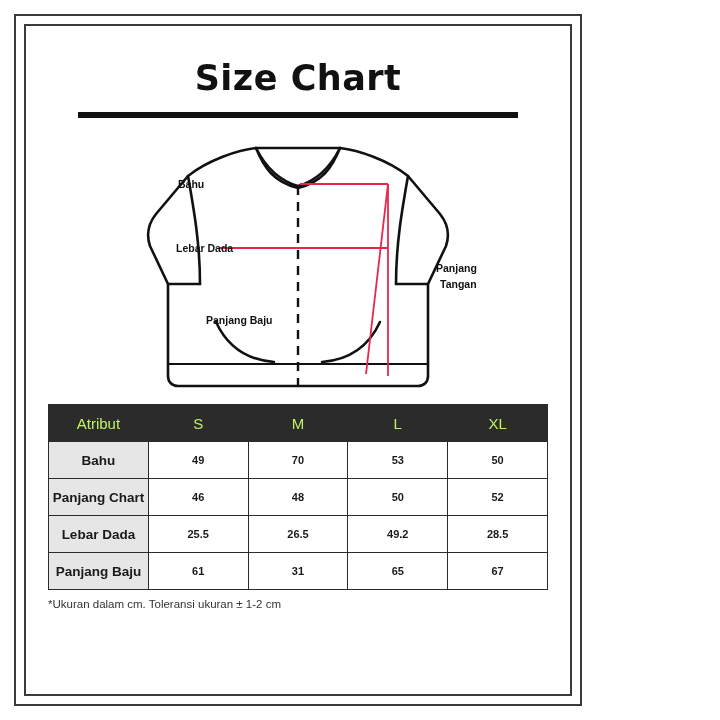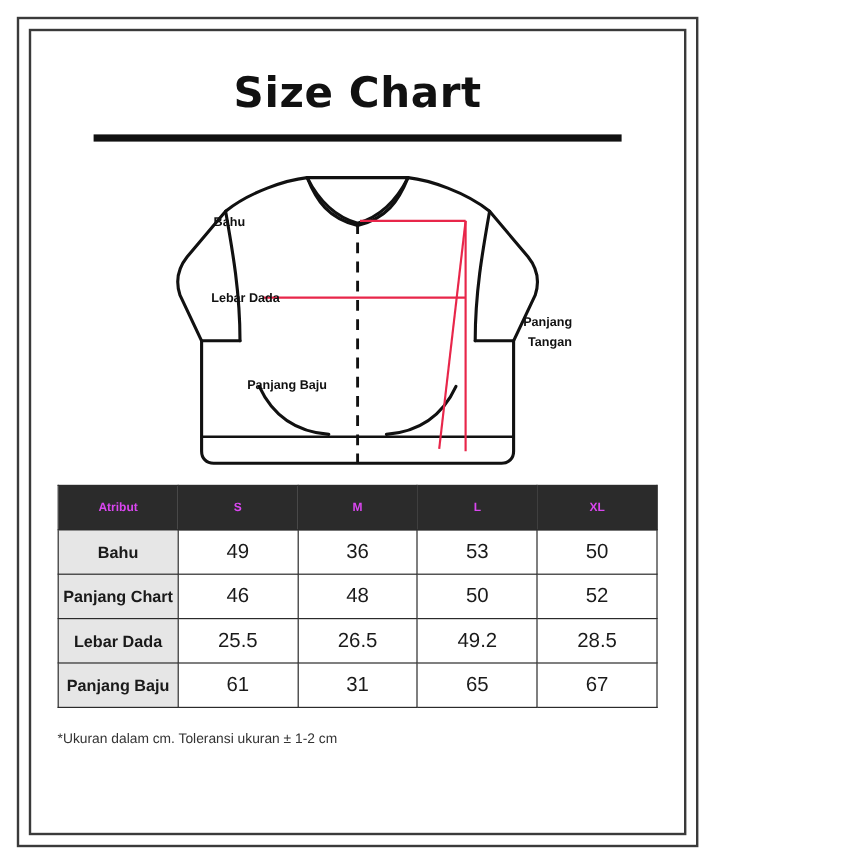--- a/index.html
+++ b/index.html
@@ -75,39 +75,39 @@
     border-collapse: collapse;
     width: 500px;
     margin: 10px auto 0 auto;
     table-layout: fixed;
   }
   table.size-table th,
   table.size-table td {
     border: 1px solid #2b2b2b;
     height: 34px;
     text-align: center;
-    font-size: 17px;
+    font-size: 11px;
     color: #1a1a1a;
-    font-weight: normal;
+    font-weight: bold;
   }
   table.size-table thead th {
     background: #2b2b2b;
-    color: #d946ef;
-    font-weight: bold;
-    font-size: 10px;
+    color: #bef264;
+    font-weight: normal;
+    font-size: 15px;
   }
   table.size-table tbody td.attr-cell {
     background: #e6e6e6;
     font-weight: bold;
     font-size: 13.5px;
     width: 165px;
   }
   .note {
     width: 500px;
-    margin: 20px auto 0 auto;
+    margin: 8px auto 0 auto;
     font-size: 11.5px;
     color: #333333;
     text-align: left;
   }
   .lbl {
     font-family: "Liberation Sans", sans-serif;
     font-size: 10.5px;
     font-weight: bold;
     fill: #111111;
   }
@@ -185,21 +185,21 @@
           <th>S</th>
           <th>M</th>
           <th>L</th>
           <th>XL</th>
         </tr>
       </thead>
       <tbody>
         <tr>
           <td class="attr-cell">Bahu</td>
           <td>49</td>
-          <td>36</td>
+          <td>70</td>
           <td>53</td>
           <td>50</td>
         </tr>
         <tr>
           <td class="attr-cell">Panjang Chart</td>
           <td>46</td>
           <td>48</td>
           <td>50</td>
           <td>52</td>
         </tr>

